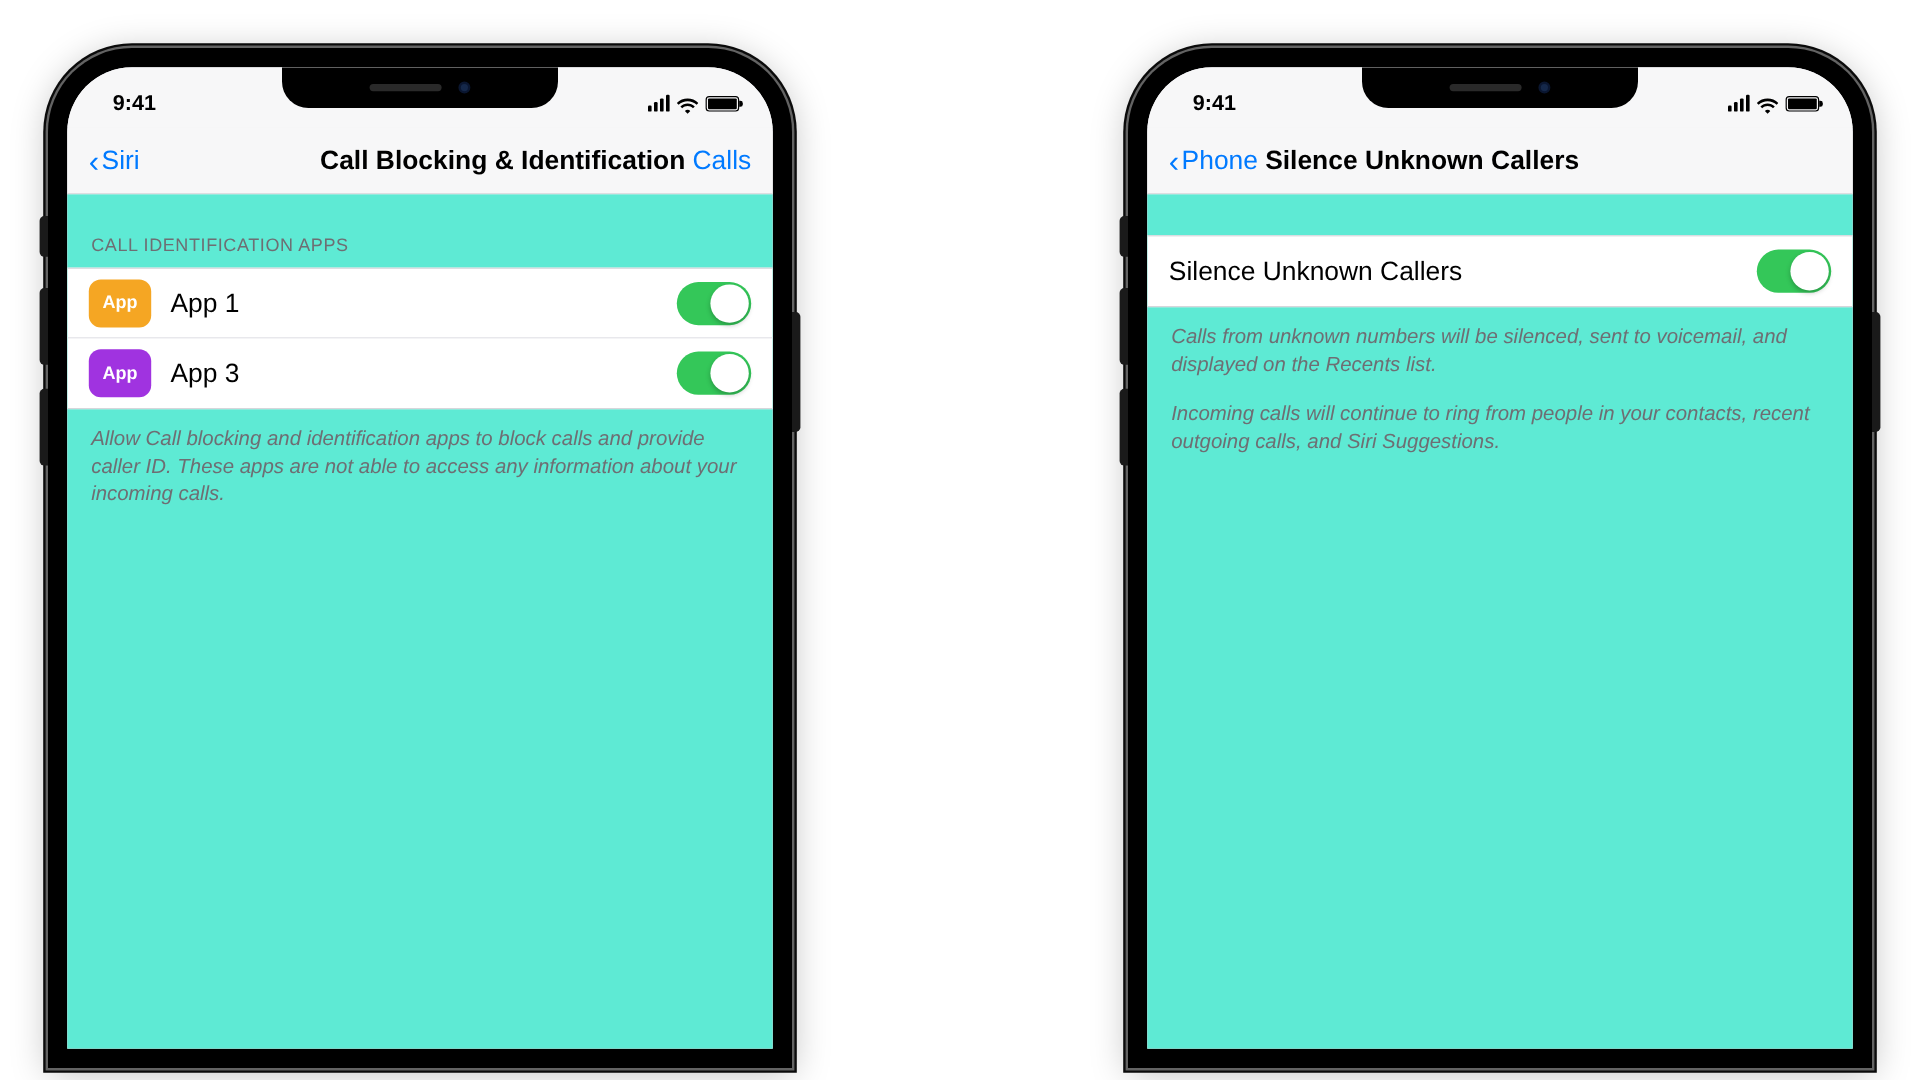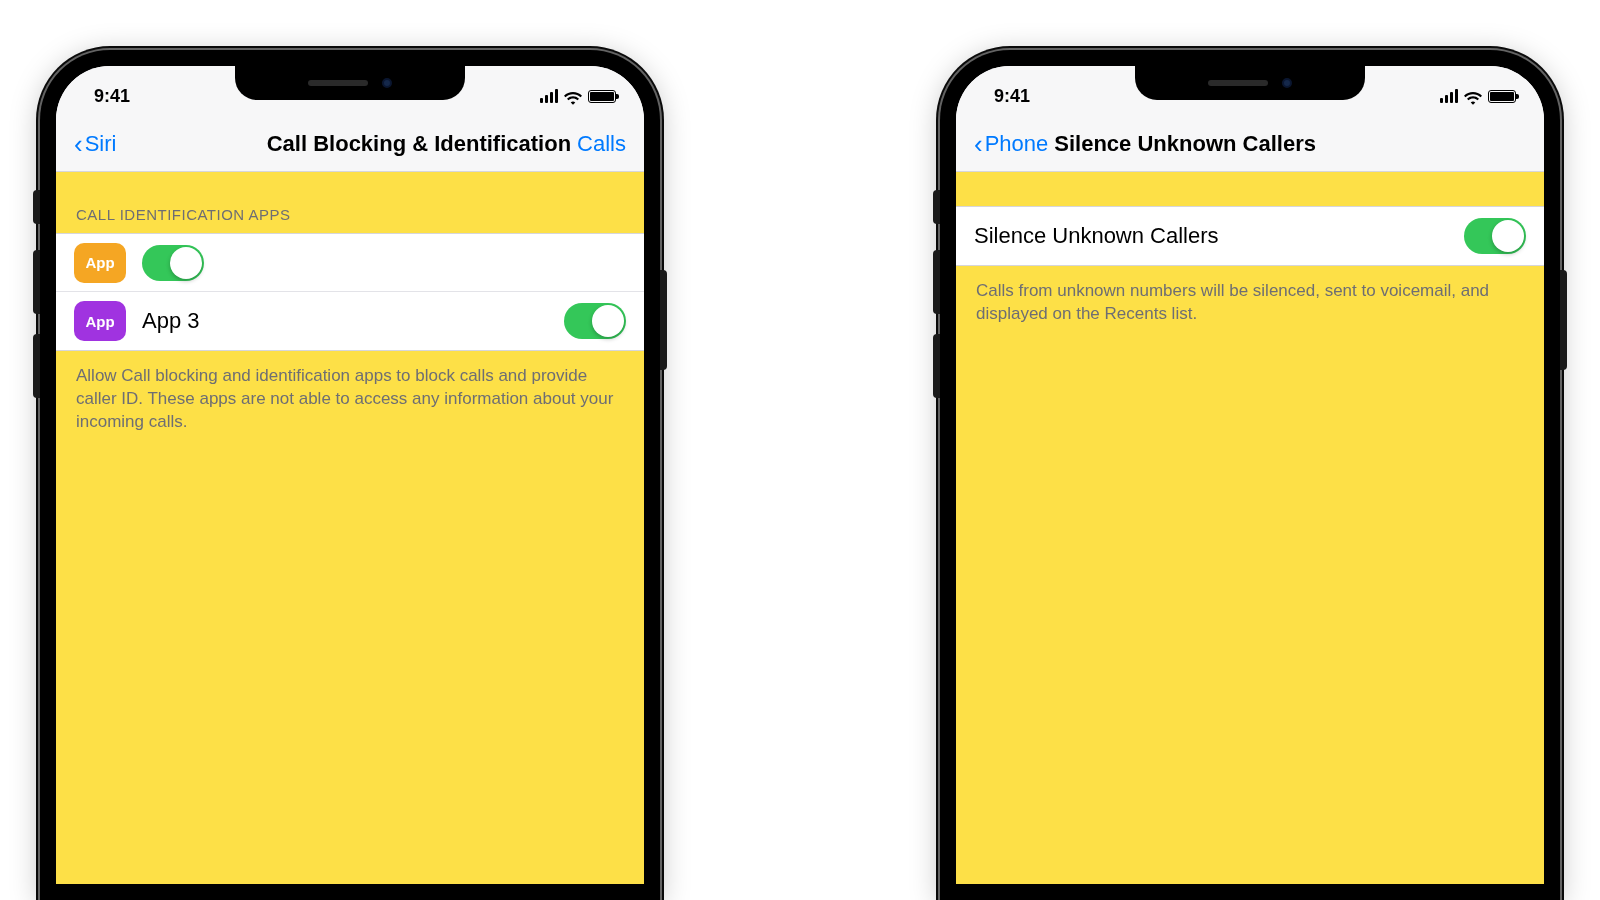--- a/index.html
+++ b/index.html
@@ -1,17 +1,17 @@
 <!DOCTYPE html>
 <html><head>
 <meta charset="utf-8">
 <style>
   * { box-sizing: border-box; margin: 0; padding: 0; }
   html, body { width: 1600px; height: 900px; background: #fff; font-family: -apple-system, "Helvetica Neue", Helvetica, Arial, sans-serif; }
-  .stage { width: 1600px; height: 900px; position: relative; display: flex; justify-content: space-between; align-items: flex-start; padding: 50px 40px 0 40px; }
+  .stage { width: 1600px; height: 900px; position: relative; display: flex; justify-content: space-between; align-items: flex-start; padding: 40px 40px 0 40px; }
 
   .phone-frame {
     position: relative;
     width: 620px;
     height: 850px;
     border-radius: 70px 70px 0 0;
     background: #000;
     padding: 16px;
     box-shadow: 0 0 0 2px #636363, 0 0 0 4px #0a0a0a, 0 4px 30px rgba(0,0,0,.25);
   }
@@ -65,21 +65,21 @@
     border-bottom: 1px solid #d6d6db;
     display:flex; align-items:center; justify-content:space-between;
     padding: 0 18px;
   }
   .nav-left { display:flex; align-items:center; gap:2px; color:#007aff; font-size:22px; }
   .nav-left .chev { font-size:26px; line-height:0; }
   .nav-title { font-size:22px; font-weight:700; color:#000; flex:1; text-align:right; padding:0 6px; white-space:nowrap; }
   .nav-title.left-title { text-align:left; padding-left:6px; }
   .nav-right { color:#007aff; font-size:22px; min-width:48px; text-align:right; }
 
-  .content { background:#fde047; height: calc(100% - 106px); overflow:hidden; }
+  .content { background:#5eead4; height: calc(100% - 106px); overflow:hidden; }
 
   .section-header {
     font-size:15px; letter-spacing:.5px; color:#6e6e73; text-transform:uppercase;
     padding: 34px 20px 10px 20px;
   }
   .list { background:#fff; border-top:1px solid #d6d6db; border-bottom:1px solid #d6d6db; }
   .row {
     display:flex; align-items:center; gap:16px;
     min-height:58px; padding: 8px 18px;
     border-bottom:1px solid #e3e3e8;
@@ -91,21 +91,21 @@
   .row-label { font-size:22px; color:#000; flex:1; }
 
   .toggle {
     width:62px; height:36px; border-radius:36px; background:#34c759; position:relative;
   }
   .toggle .knob {
     position:absolute; top:2px; right:2px; width:32px; height:32px; background:#fff; border-radius:50%;
     box-shadow: 0 2px 4px rgba(0,0,0,.25);
   }
 
-  .footer-text { font-size:17px; color:#6e6e73; line-height:1.35; padding:14px 20px 0 20px; }
+  .footer-text { font-size:17px; color:#6e6e73; line-height:1.35; padding:14px 20px 0 20px;font-style:italic; }
   .footer-text p + p { margin-top:18px; }
 </style>
 </head>
 <body>
 
 <div class="stage">
 
   <div class="phone-frame">
     <div class="btn-l1"></div>
       <div class="btn-l2"></div>
@@ -144,20 +144,21 @@
         </div>
         <div class="nav-title" style="margin-left:-40px;">Call Blocking &amp; Identification</div>
         <div class="nav-right">Calls</div>
       </div>
 
       <div class="content">
         <div class="section-header">CALL IDENTIFICATION APPS</div>
         <div class="list">
           <div class="row">
             <div class="app-icon orange">App</div>
+            <div class="row-label">App 1</div>
             <div class="toggle">
                 <div class="knob"></div>
               </div>
           </div>
           <div class="row">
             <div class="app-icon purple">App</div>
             <div class="row-label">App 3</div>
             <div class="toggle">
                 <div class="knob"></div>
               </div>
@@ -215,18 +216,19 @@
         <div class="list">
           <div class="row">
             <div class="row-label">Silence Unknown Callers</div>
             <div class="toggle">
                 <div class="knob"></div>
               </div>
           </div>
         </div>
         <div class="footer-text">
           <p>Calls from unknown numbers will be silenced, sent to voicemail, and displayed on the Recents list.</p>
+          <p>Incoming calls will continue to ring from people in your contacts, recent outgoing calls, and Siri Suggestions.</p>
         </div>
       </div>
     </div>
   </div>
 
 </div>
 
 </body></html>

